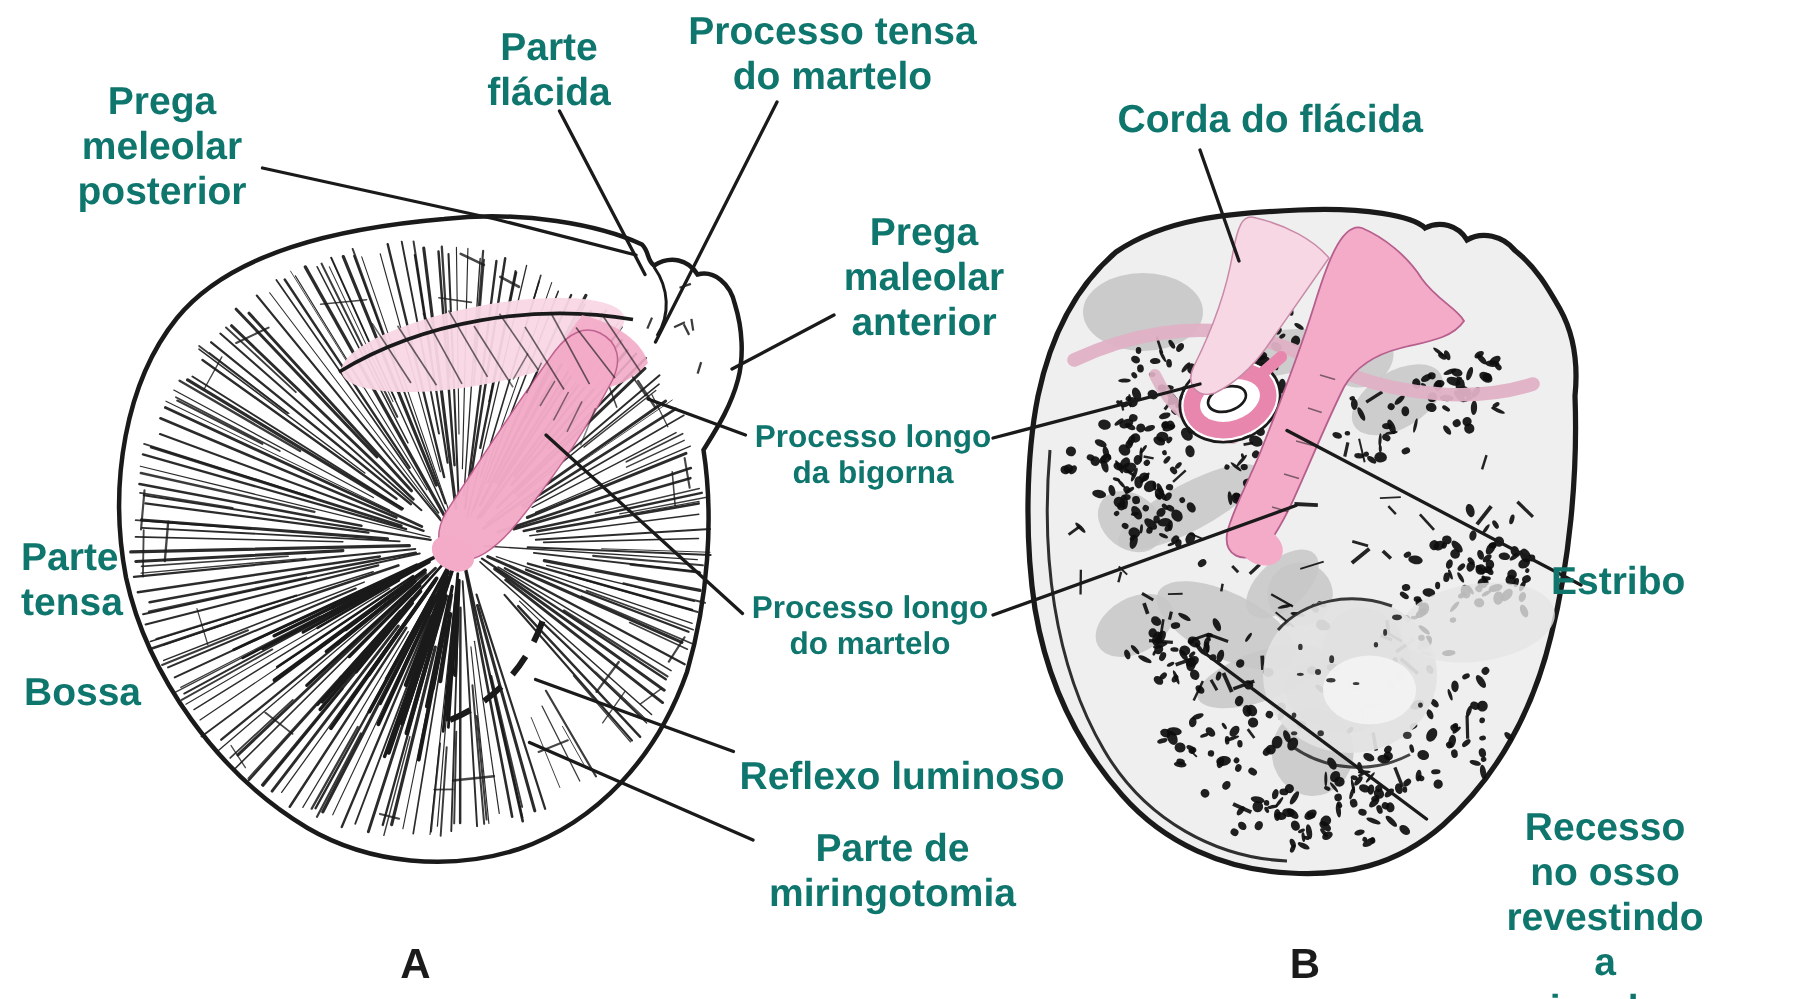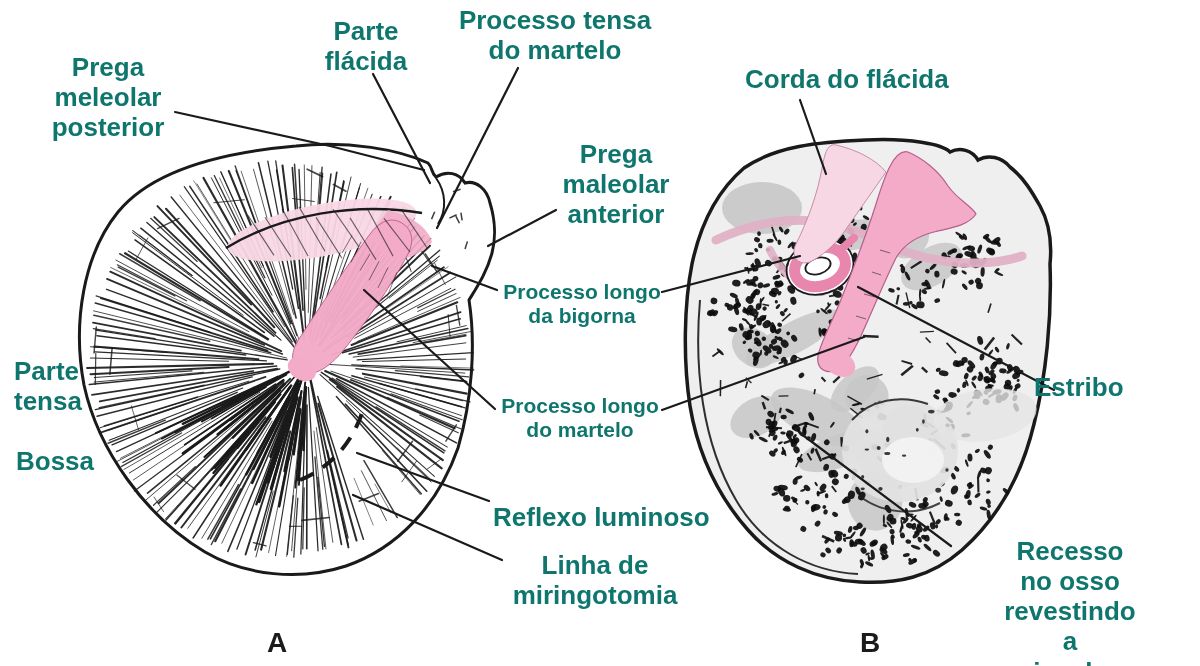--- a/index.html
+++ b/index.html
@@ -1028,21 +1028,21 @@
 maleolar
 anterior</div>
   <div class="lbl la" style="left:14px;top:356px;">Parte
 tensa</div>
   <div class="lbl la" style="left:16px;top:446px;text-align:center;">Bossa</div>
   <div class="lbl sm" style="left:582px;top:280px;">Processo longo
 da bigorna</div>
   <div class="lbl sm" style="left:580px;top:394px;">Processo longo
 do martelo</div>
   <div class="lbl la" style="left:493px;top:502px;">Reflexo luminoso</div>
-  <div class="lbl" style="left:595px;top:550px;">Linha de
+  <div class="lbl" style="left:595px;top:550px;">Parte de
 miringotomia</div>
   <div class="letter" style="left:277px;top:627px;">A</div>
 
   <div class="lbl la" style="left:745px;top:64px;">Corda do flácida</div>
   <div class="lbl la" style="left:1002px;top:372px;margin-left:32px;">Estribo</div>
   <div class="lbl" style="left:1070px;top:536px;">Recesso no osso
 revestindo a
 janela redonda</div>
   <div class="letter" style="left:870px;top:627px;">B</div>
 </div>

